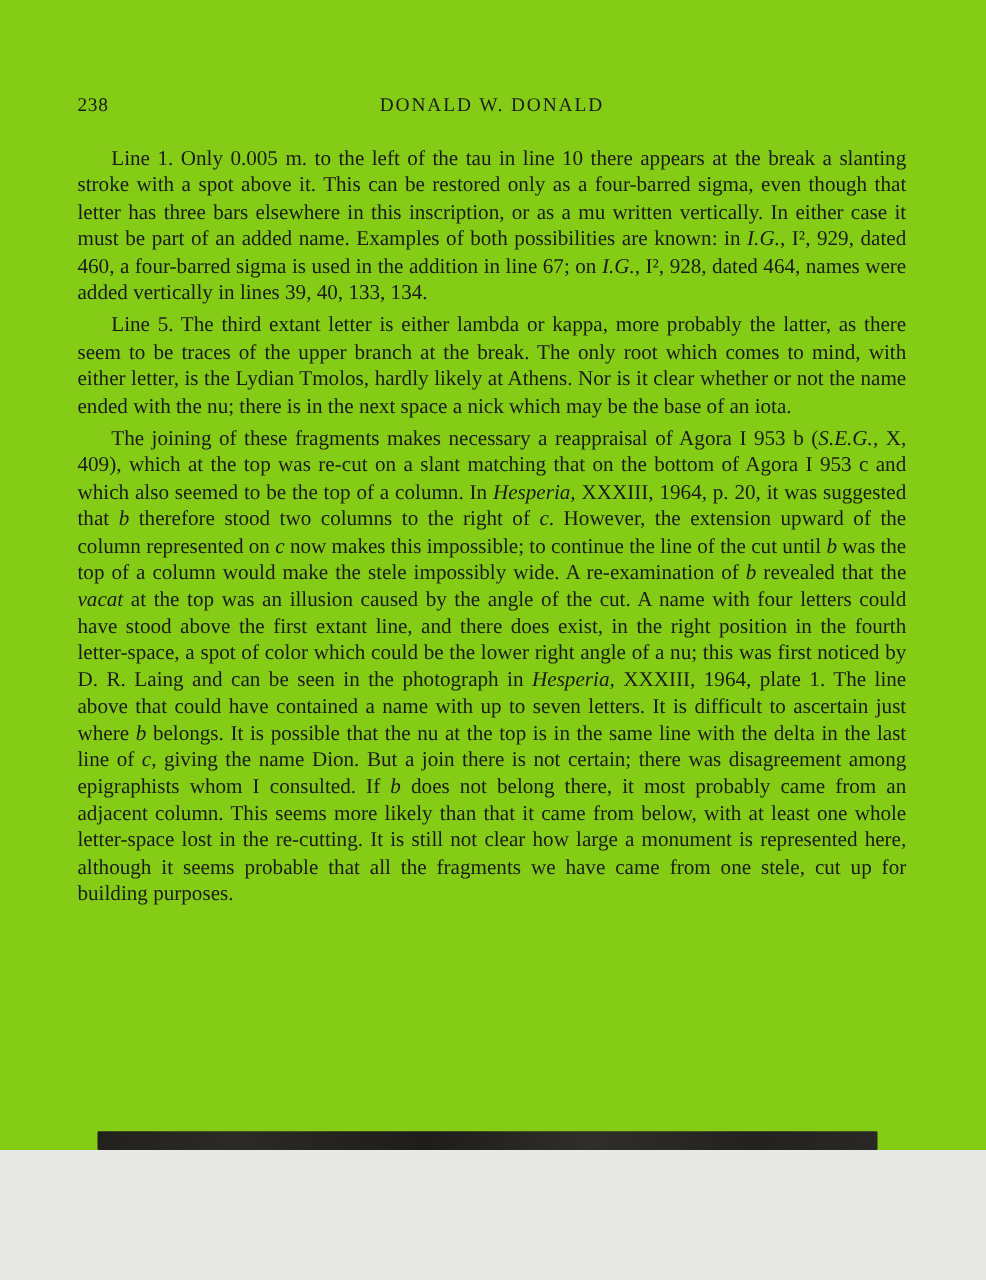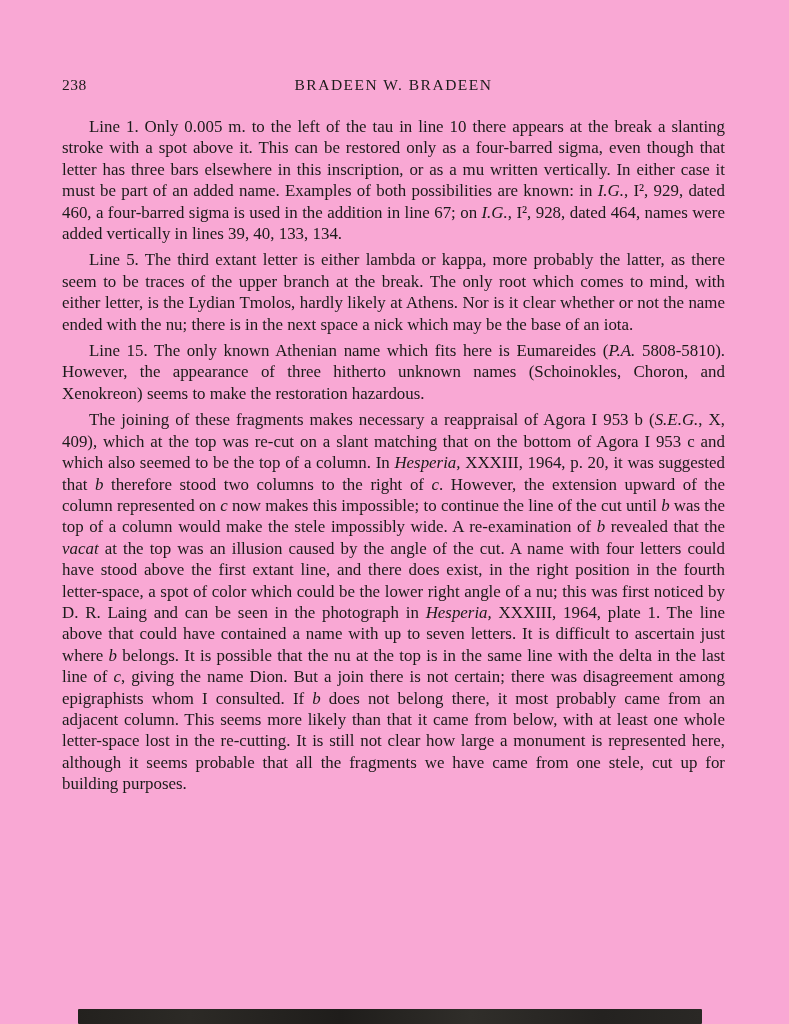--- a/index.html
+++ b/index.html
@@ -3,23 +3,23 @@
 <meta charset="utf-8">
 <style>
   html, body {
     margin: 0;
     padding: 0;
     background: #e8e8e6;
   }
   .page {
     position: relative;
     width: 789px;
-    height: 1024px;
+    height: 920px;
     margin: 0 auto;
-    background: #f9a8d4;
+    background: #84cc16;
     color: #1b1b1a;
     font-family: "Liberation Serif", "DejaVu Serif", serif;
     overflow: hidden;
     box-sizing: border-box;
     padding: 76px 64px 0 62px;
   }
   .header {
     position: relative;
     height: 22px;
     margin-bottom: 18px;
@@ -67,29 +67,28 @@
     border-radius: 1px;
   }
 </style>
 </head>
 <body>
 
 <div class="page">
 
   <div class="header">
     <span class="pagenum">238</span>
-    <span class="author">BRADEEN W. BRADEEN</span>
+    <span class="author">DONALD W. DONALD</span>
   </div>
 
   <div class="body-text">
     <p class="para indent">Line 1.  Only 0.005 m. to the left of the tau in line 10 there appears at the break a slanting stroke with a spot above it.  This can be restored only as a four-barred sigma, even though that letter has three bars elsewhere in this inscription, or as a mu written vertically.  In either case it must be part of an added name.  Examples of both possibilities are known: in <i>I.G.</i>, I², 929, dated 460, a four-barred sigma is used in the addition in line 67; on <i>I.G.</i>, I², 928, dated 464, names were added vertically in lines 39, 40, 133, 134.</p>
 
     <p class="para indent">Line 5.  The third extant letter is either lambda or kappa, more probably the latter, as there seem to be traces of the upper branch at the break.  The only root which comes to mind, with either letter, is the Lydian Tmolos, hardly likely at Athens.  Nor is it clear whether or not the name ended with the nu; there is in the next space a nick which may be the base of an iota.</p>
 
-    <p class="para indent">Line 15.  The only known Athenian name which fits here is Eumareides (<i>P.A.</i> 5808-5810).  However, the appearance of three hitherto unknown names (Schoinokles, Choron, and Xenokreon) seems to make the restoration hazardous.</p>
 
     <p class="para indent">The joining of these fragments makes necessary a reappraisal of Agora I 953 b (<i>S.E.G.</i>, X, 409), which at the top was re-cut on a slant matching that on the bottom of Agora I 953 c and which also seemed to be the top of a column.  In <i>Hesperia,</i> XXXIII, 1964, p. 20, it was suggested that <i>b</i> therefore stood two columns to the right of <i>c</i>.  However, the extension upward of the column represented on <i>c</i> now makes this impossible; to continue the line of the cut until <i>b</i> was the top of a column would make the stele impossibly wide.  A re-examination of <i>b</i> revealed that the <i>vacat</i> at the top was an illusion caused by the angle of the cut.  A name with four letters could have stood above the first extant line, and there does exist, in the right position in the fourth letter-space, a spot of color which could be the lower right angle of a nu; this was first noticed by D. R. Laing and can be seen in the photograph in <i>Hesperia,</i> XXXIII, 1964, plate 1.  The line above that could have contained a name with up to seven letters.  It is difficult to ascertain just where <i>b</i> belongs.  It is possible that the nu at the top is in the same line with the delta in the last line of <i>c</i>, giving the name Dion.  But a join there is not certain; there was disagreement among epigraphists whom I consulted.  If <i>b</i> does not belong there, it most probably came from an adjacent column.  This seems more likely than that it came from below, with at least one whole letter-space lost in the re-cutting.  It is still not clear how large a monument is represented here, although it seems probable that all the fragments we have came from one stele, cut up for building purposes.</p>
 
   </div>
 
   <div class="photo-strip"></div>
 
 </div>
 
 </body></html>

